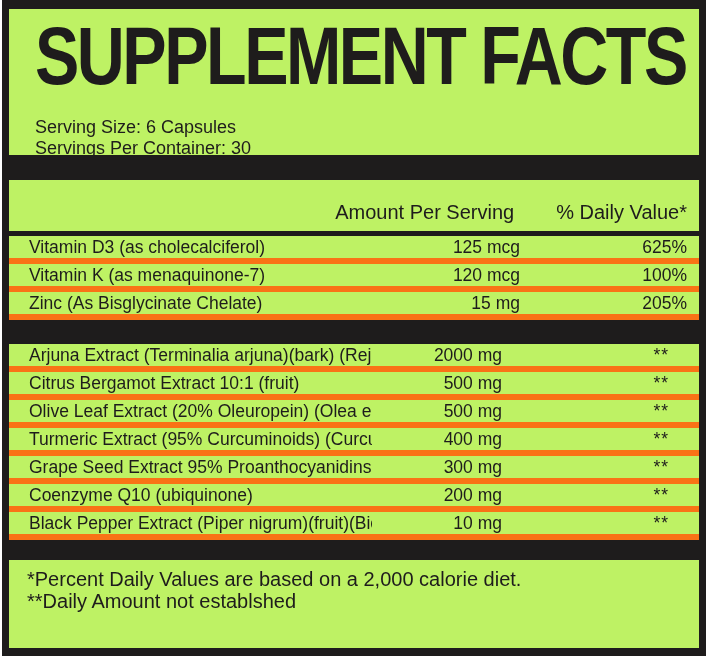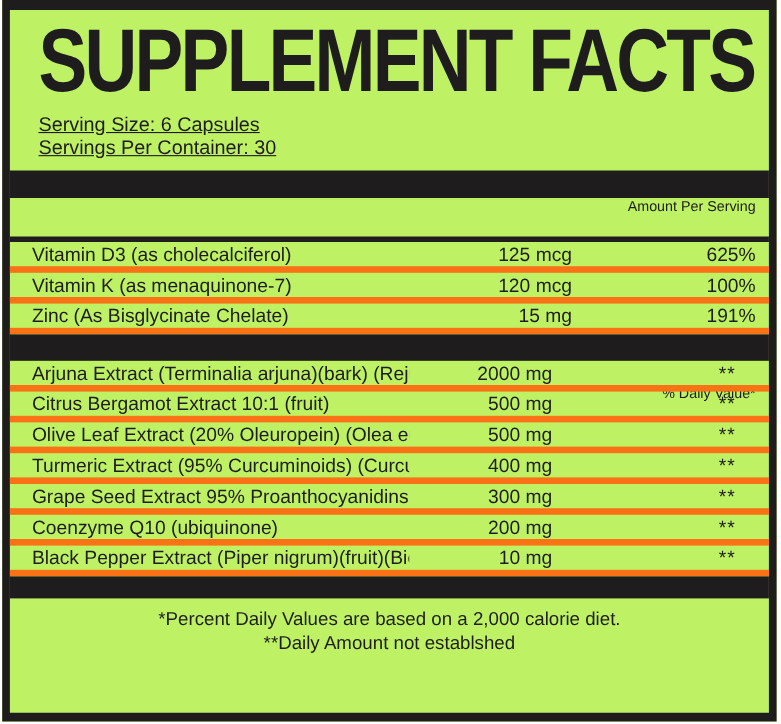--- a/index.html
+++ b/index.html
@@ -40,66 +40,63 @@
     font-weight: bold;
     font-size: 81px;
     line-height: 0.98;
     letter-spacing: -3px;
     white-space: nowrap;
     transform: scaleX(0.82);
     transform-origin: left center;
     color: #1e1c1c;
   }
   .serving-info {
-    margin-top: 7px;
+    margin-top: 21px;
     font-size: 18px;
     line-height: 21px;
-    text-decoration: underline;
   }
   
   .bar { background: #1e1c1c; flex: none; }
   .bar-1 { height: 25px; }
   .bar-2 { height: 24px; }
   .bar-3 { height: 20px; }
   
   .row {
     display: flex;
     align-items: center;
     box-sizing: border-box;
     padding: 0 12px 0 20px;
   }
   .cell-name   { flex: 1 1 auto; text-align: left; white-space: nowrap; overflow: hidden; }
   .cell-amount { flex: 0 0 130px; text-align: right; white-space: nowrap; }
   .cell-dv     { flex: 0 0 125px; text-align: right; white-space: nowrap; margin-left: 42px; }
   
   .col-header {
     box-sizing: border-box;
-    height: 35px;
+    height: 51px;
     align-items: flex-end;
     padding-bottom: 7px;
-    font-size: 13px;
-    flex-direction: column;
+    font-size: 20px;
   }
   .col-header .cell-amount { flex: 0 0 170px; }
   .rule { height: 5px; background: #1e1c1c; flex: none; }
   
   .ingredient-row {
     height: 28px;
     border-bottom: 6px solid #f97316;
     font-size: 17.5px;
     flex: none;
   }
   .dv-star { padding-right: 18px; letter-spacing: 1px; }
   
   .footnotes {
     flex: 1 1 auto;
     padding: 8px 18px 0 18px;
-    font-size: 17px;
+    font-size: 20px;
     line-height: 22px;
-    text-align: center;
   }
 </style>
 </head>
 <body>
 
 <div class="panel">
   <div class="frame">
 
     <div class="masthead">
       <div class="title">SUPPLEMENT FACTS</div>
@@ -126,21 +123,21 @@
           <div class="cell-dv">625%</div>
         </div>
         <div class="row ingredient-row">
           <div class="cell-name">Vitamin K (as menaquinone-7)</div>
           <div class="cell-amount">120 mcg</div>
           <div class="cell-dv">100%</div>
         </div>
         <div class="row ingredient-row">
           <div class="cell-name">Zinc (As Bisglycinate Chelate)</div>
           <div class="cell-amount">15 mg</div>
-          <div class="cell-dv">191%</div>
+          <div class="cell-dv">205%</div>
         </div>
       </div>
 
     <div class="bar bar-2"></div>
 
     <div id="botanical-rows">
         <div class="row ingredient-row">
           <div class="cell-name">Arjuna Extract (Terminalia arjuna)(bark) (Rejuna®)</div>
           <div class="cell-amount">2000 mg</div>
           <div class="cell-dv dv-star">**</div>

